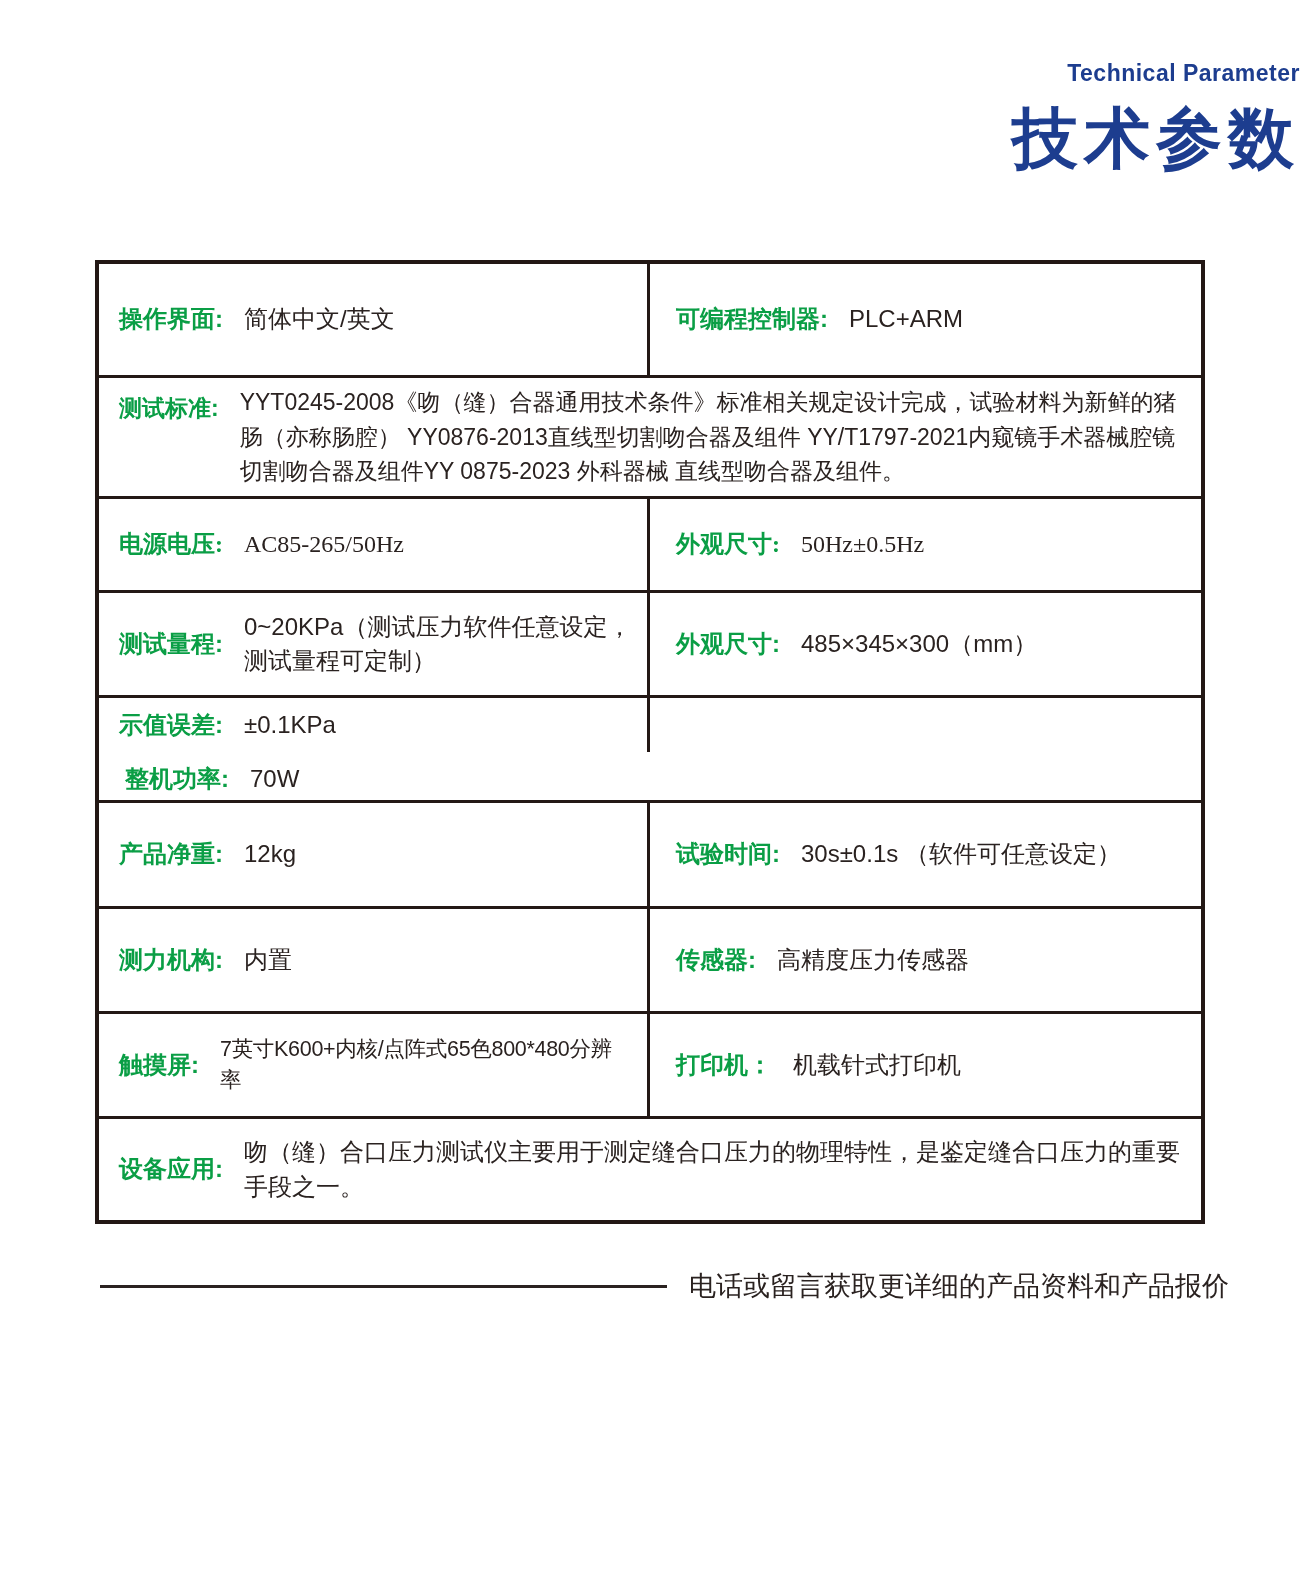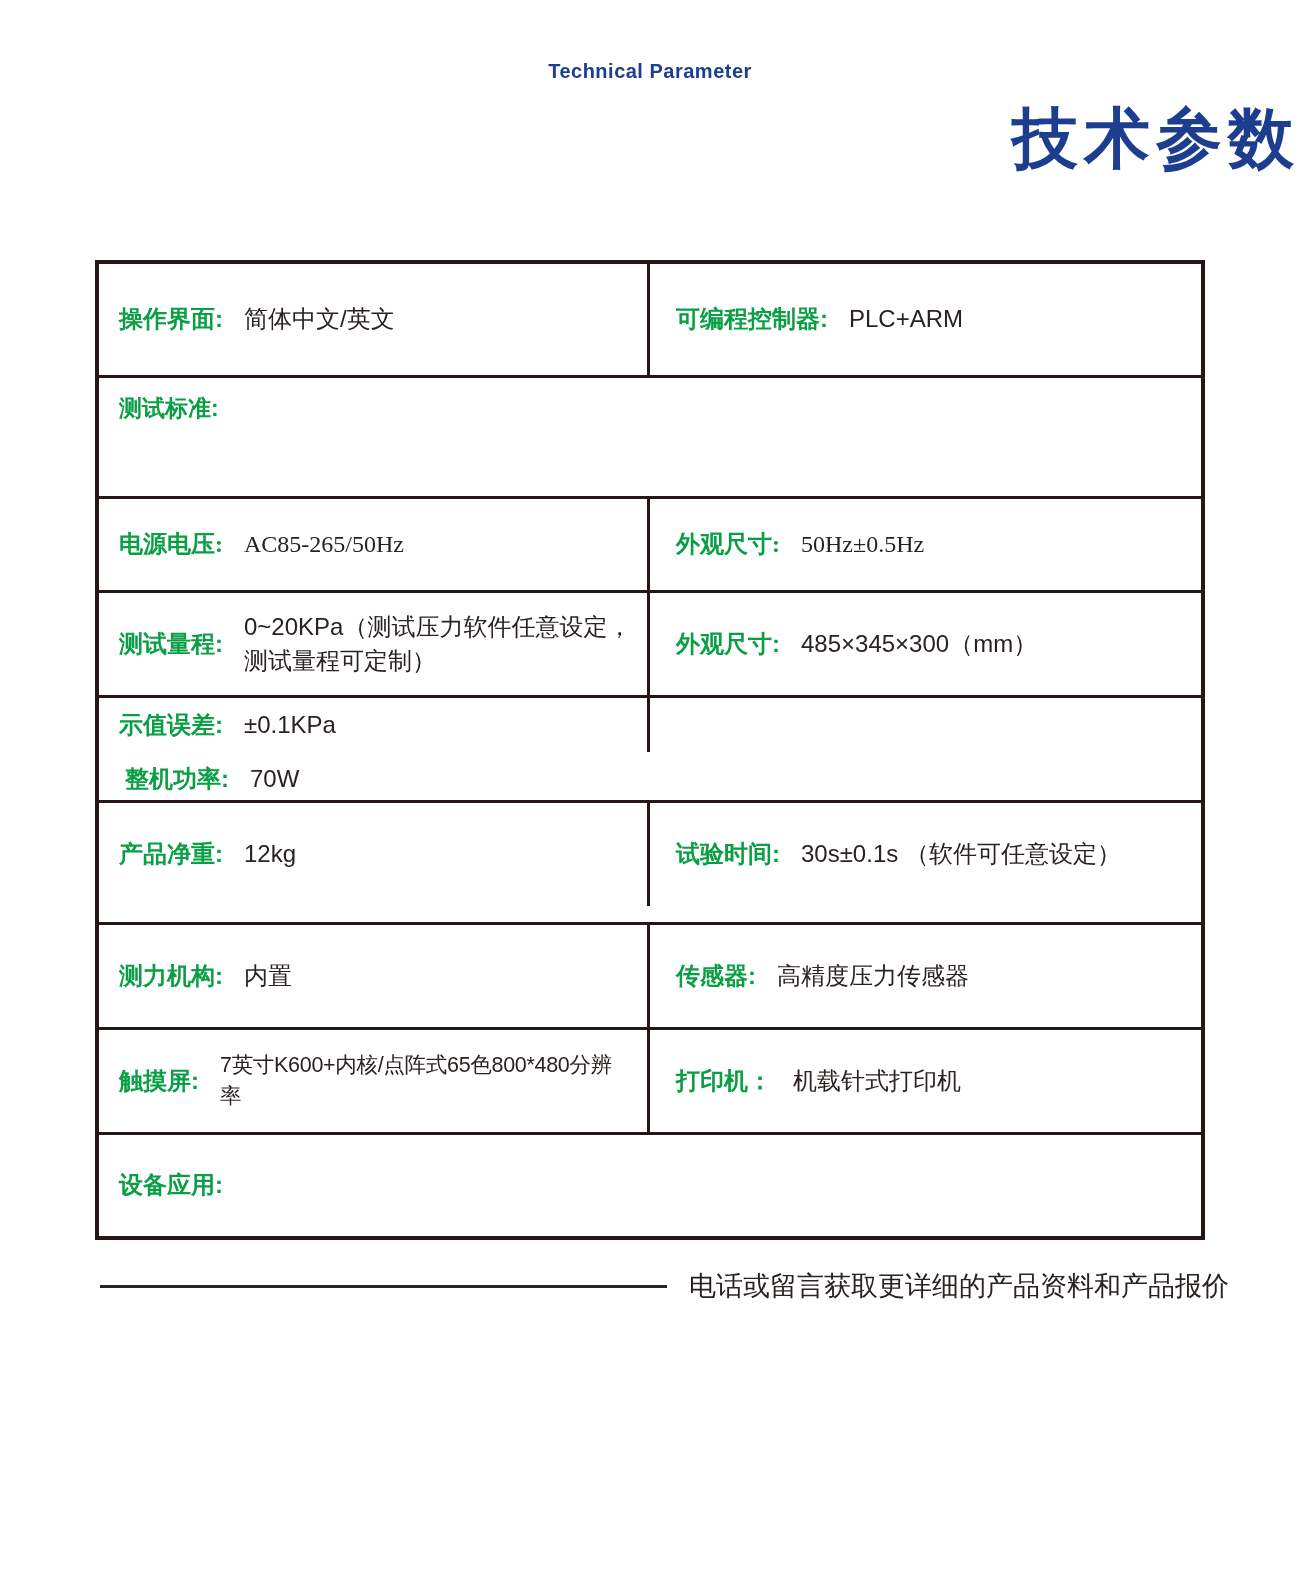--- a/index.html
+++ b/index.html
@@ -10,23 +10,23 @@
     position: relative;
     font-family: "Liberation Sans", "DejaVu Sans", sans-serif;
     color: #2a2220;
   }
 
   
   .subtitle {
     position: absolute;
     top: 60px; left: 0;
     width: 100%;
-    text-align: center;
+    text-align: right;
     color: #1d3d8f;
-    font-size: 20px;
+    font-size: 23px;
     font-weight: bold;
     letter-spacing: 0.5px;
   }
   .page-title {
     position: absolute;
     top: 94px; left: 0;
     width: 100%;
     text-align: right;
     color: #1d3d8f;
     font-size: 66px;
@@ -48,21 +48,21 @@
     border-top: 3px solid #231815;
   }
   .row:first-child { border-top: none; }
 
   .row:nth-child(1) { height: 111px; }
   .row:nth-child(2) { height: 121px; }
   .row:nth-child(3) { height: 94px; font-family: Liberation Serif, serif;  }
   .row:nth-child(4) { height: 105px; }
   .row:nth-child(5) { height: 105px; flex-direction: column; }
   .row:nth-child(6) { height: 106px; }
-  .row:nth-child(7) { height: 105px; margin-top: 16px; }
+  .row:nth-child(7) { height: 105px; }
   .row:nth-child(8) { height: 105px; }
   .row:nth-child(9) { height: 104px; }
 
   .cell {
     display: flex;
     align-items: center;
     gap: 21px;
     padding: 10px 14px 10px 20px;
     font-size: 24px;
     line-height: 1.42;
@@ -124,20 +124,21 @@
     </div>
     <div class="cell right">
       <span class="lbl">可编程控制器:</span>
       <span class="val">PLC+ARM</span>
     </div>
   </div>
 
   <div class="row">
     <div class="cell full standard">
       <span class="lbl">测试标准:</span>
+      <span class="val">YYT0245-2008《吻（缝）合器通用技术条件》标准相关规定设计完成，试验材料为新鲜的猪肠（亦称肠腔）  YY0876-2013直线型切割吻合器及组件 YY/T1797-2021内窥镜手术器械腔镜切割吻合器及组件YY 0875-2023 外科器械 直线型吻合器及组件。</span>
     </div>
   </div>
 
   <div class="row">
     <div class="cell left">
       <span class="lbl">电源电压:</span>
       <span class="val">AC85-265/50Hz</span>
     </div>
     <div class="cell right">
       <span class="lbl">外观尺寸:</span>
@@ -196,20 +197,21 @@
     </div>
     <div class="cell right">
       <span class="lbl">打印机：</span>
       <span class="val">机载针式打印机</span>
     </div>
   </div>
 
   <div class="row">
     <div class="cell full">
       <span class="lbl">设备应用:</span>
+      <span class="val">吻（缝）合口压力测试仪主要用于测定缝合口压力的物理特性，是鉴定缝合口压力的重要手段之一。</span>
     </div>
   </div>
 
 </div>
 
 <div class="footer">
   <div class="footer-line"></div>
   <div class="footer-text">电话或留言获取更详细的产品资料和产品报价</div>
 </div>
 

